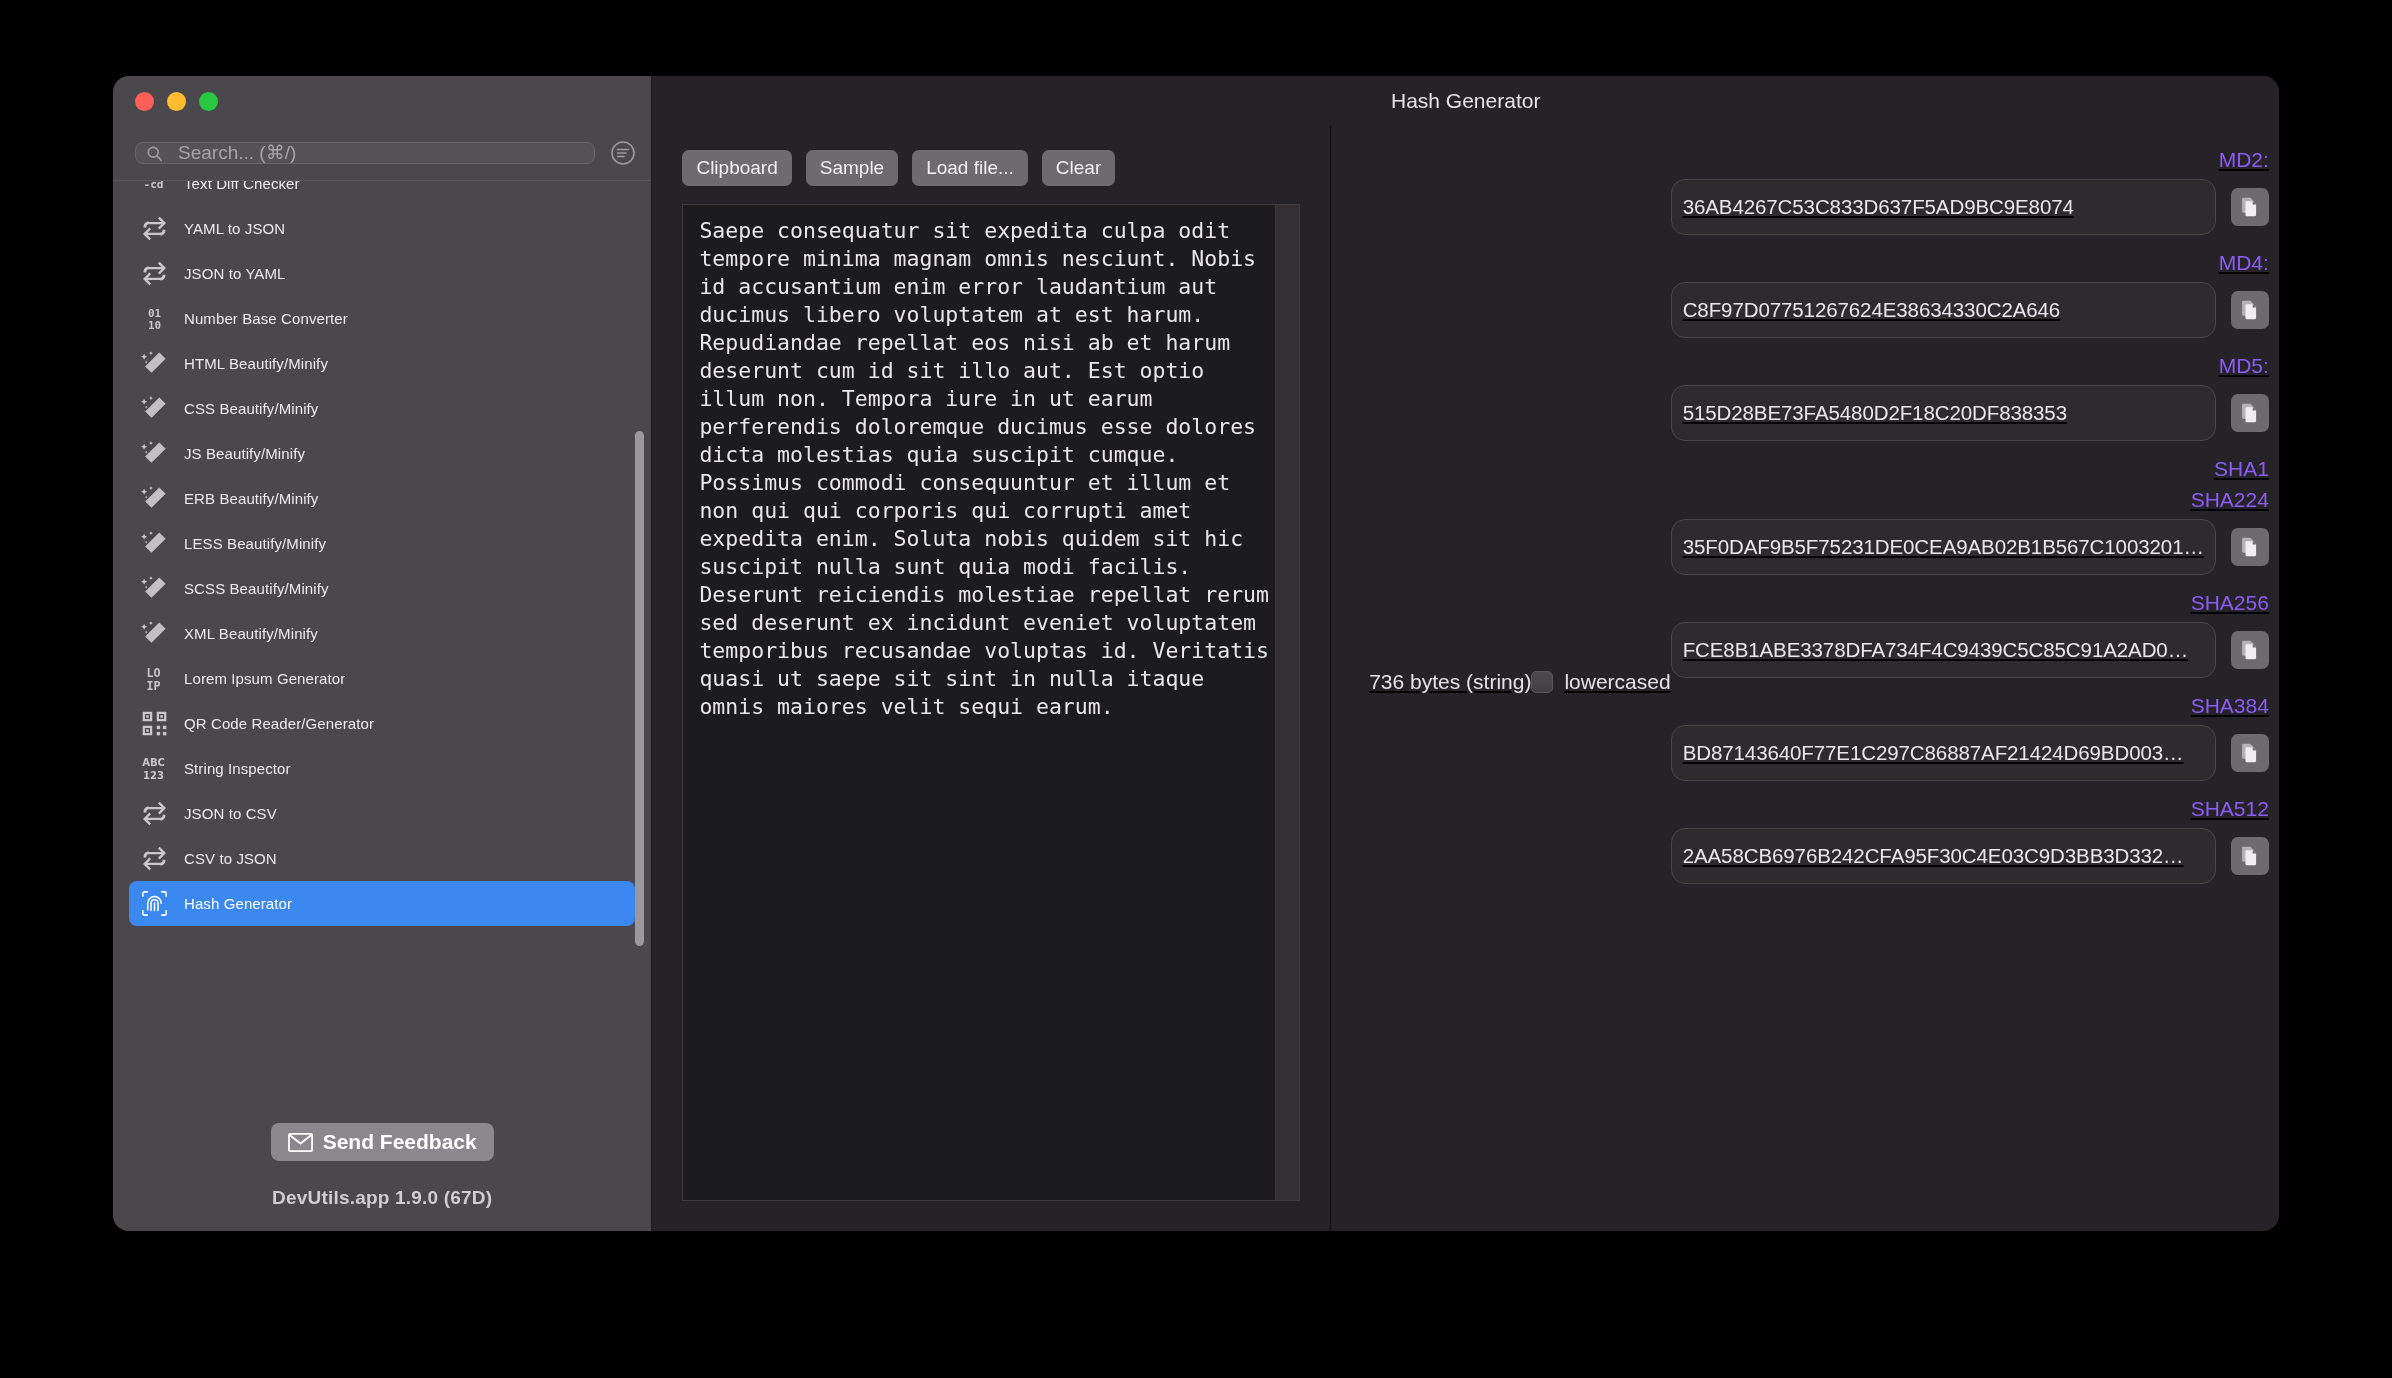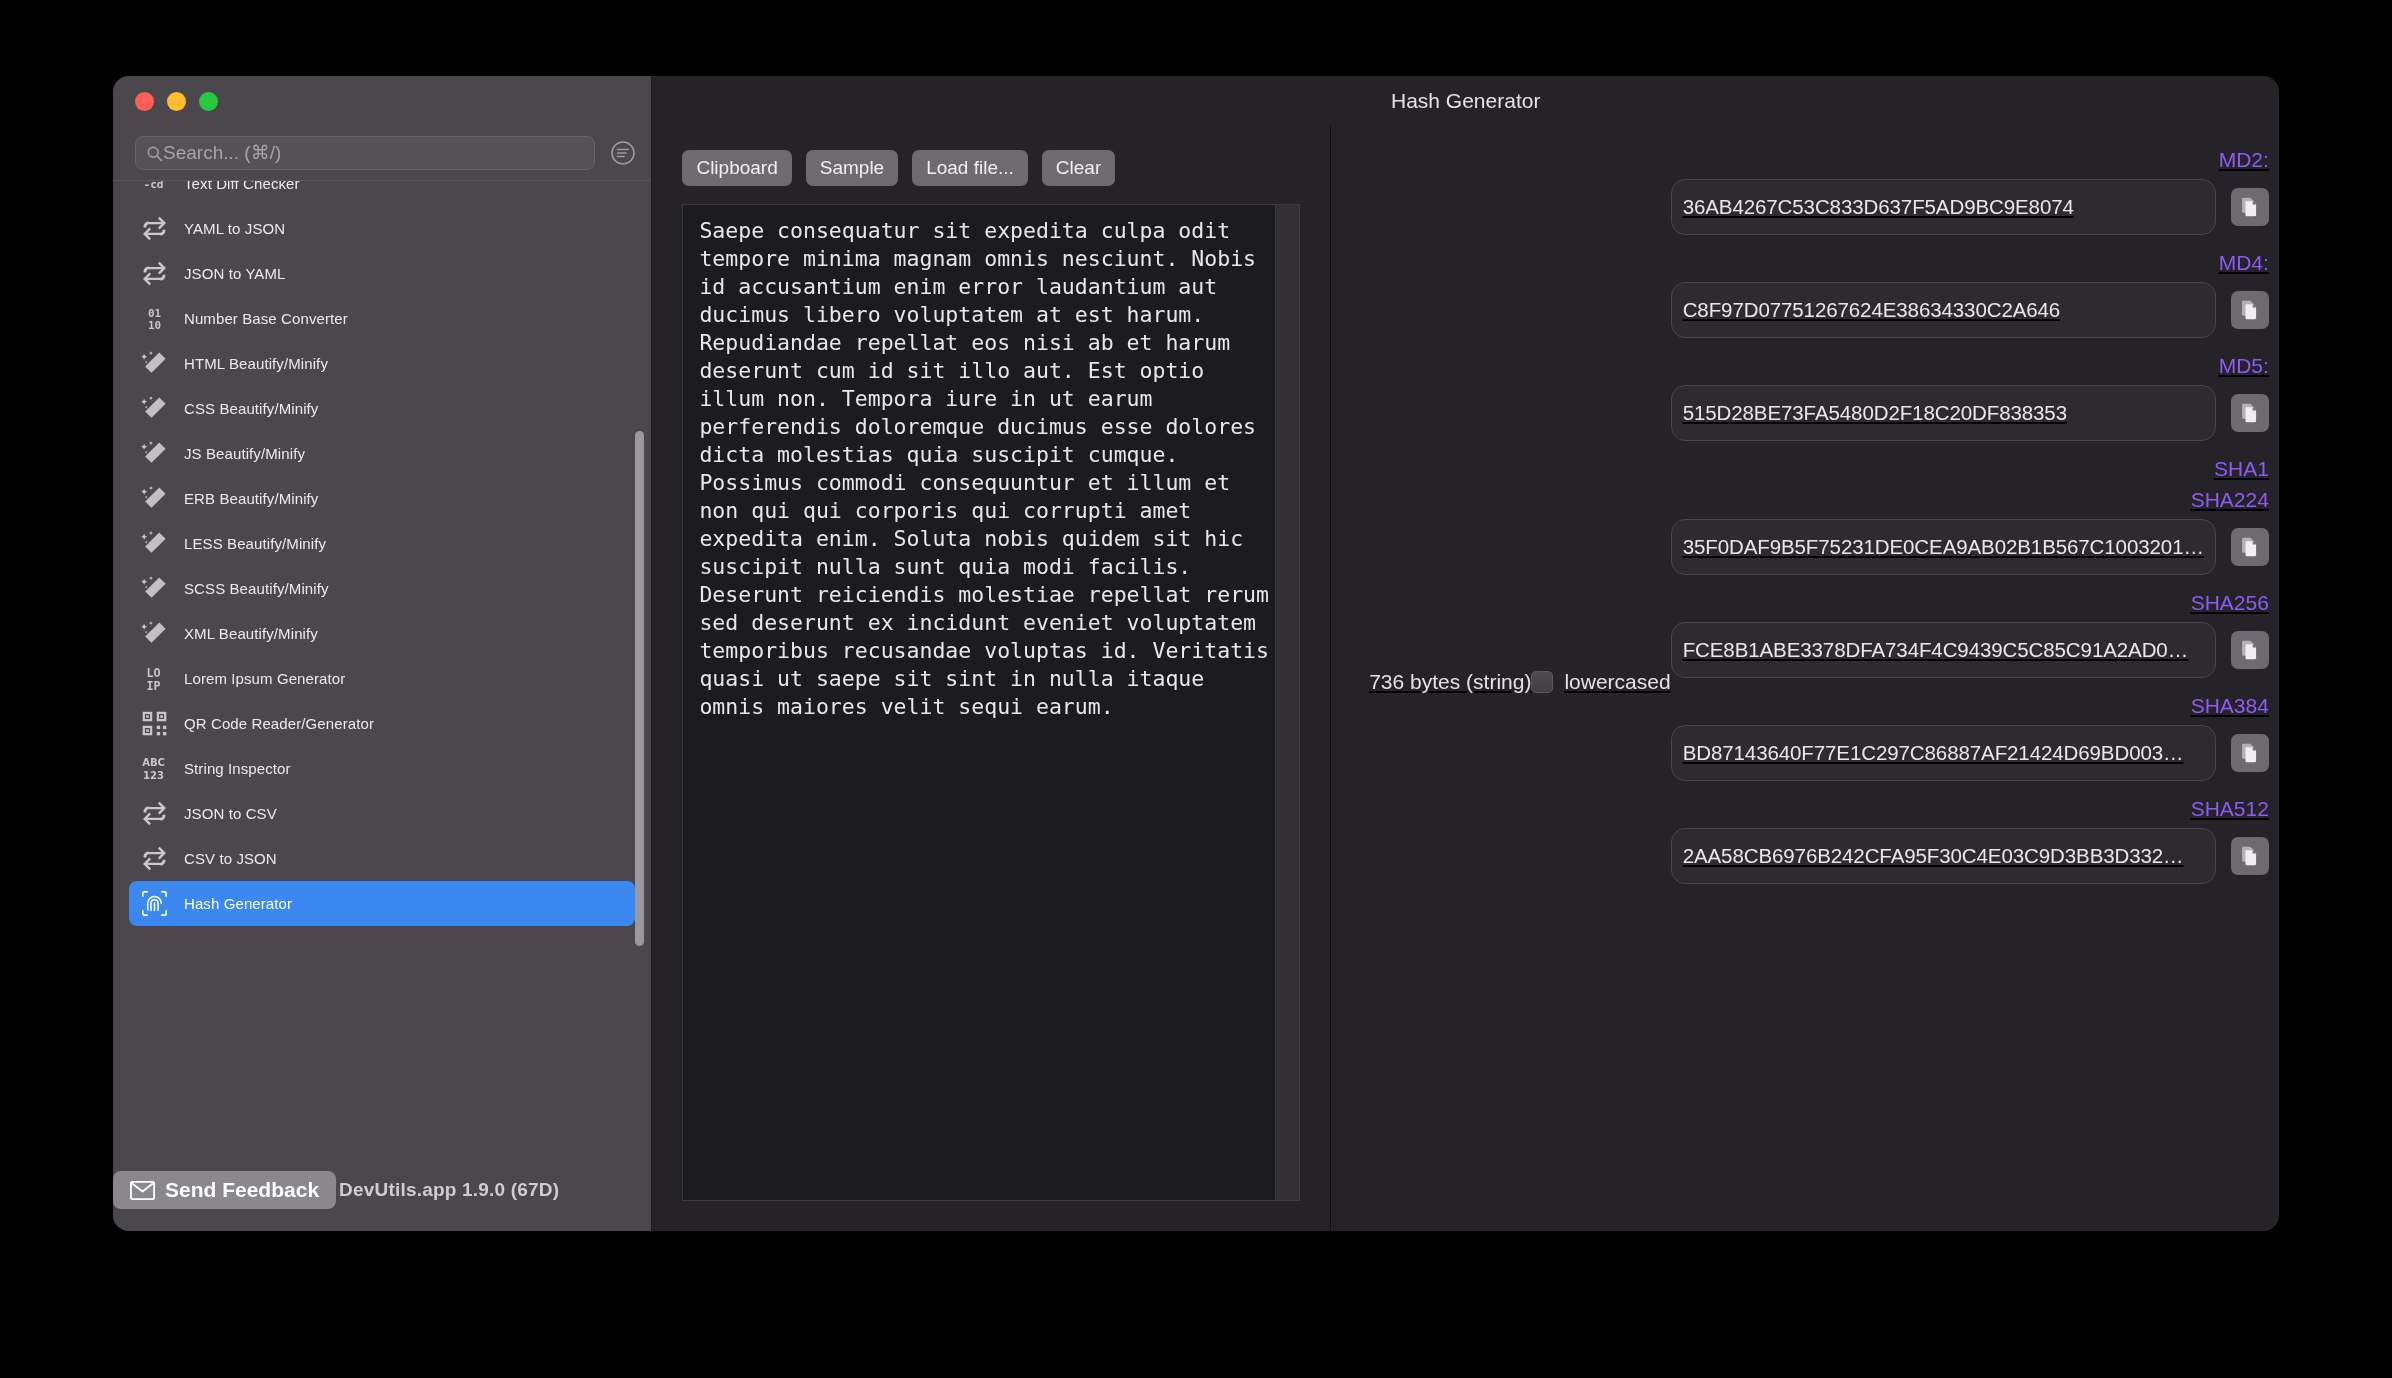--- a/index.html
+++ b/index.html
@@ -53,28 +53,28 @@
   .search-row {
     display: flex;
     align-items: center;
     padding: 0 14px 0 22px;
     gap: 14px;
     height: 54px;
     flex: 0 0 auto;
   }
   .search-box {
     flex: 1;
-    height: 34px;
+    height: 22px;
     background: #545256;
     border: 1px solid #66646a;
     border-radius: 8px;
     display: flex;
     align-items: center;
     padding: 0 10px;
-    gap: 0;
+    gap: 15px;
   }
   .search-icon { width: 17px; height: 17px; flex: 0 0 auto; opacity: .72; }
   .search-input {
     background: transparent;
     border: none;
     outline: none;
     color: #e8e6ea;
     font-size: 19px;
     font-family: "Liberation Sans", sans-serif;
     width: 100%;
@@ -126,23 +126,23 @@
     width: 9px;
     height: 515px;
     background: #9a989d;
     border-radius: 5px;
   }
 
   .sidebar-footer {
     flex: 0 0 auto;
     padding: 18px 0 22px 0;
     display: flex;
-    flex-direction: row;
-    align-items: center;
-    gap: 3px;
+    flex-direction: column;
+    align-items: center;
+    gap: 26px;
   }
   .feedback-btn {
     display: inline-flex;
     align-items: center;
     gap: 10px;
     background: #8b888d;
     border: none;
     border-radius: 8px;
     padding: 7px 17px;
     cursor: pointer;

